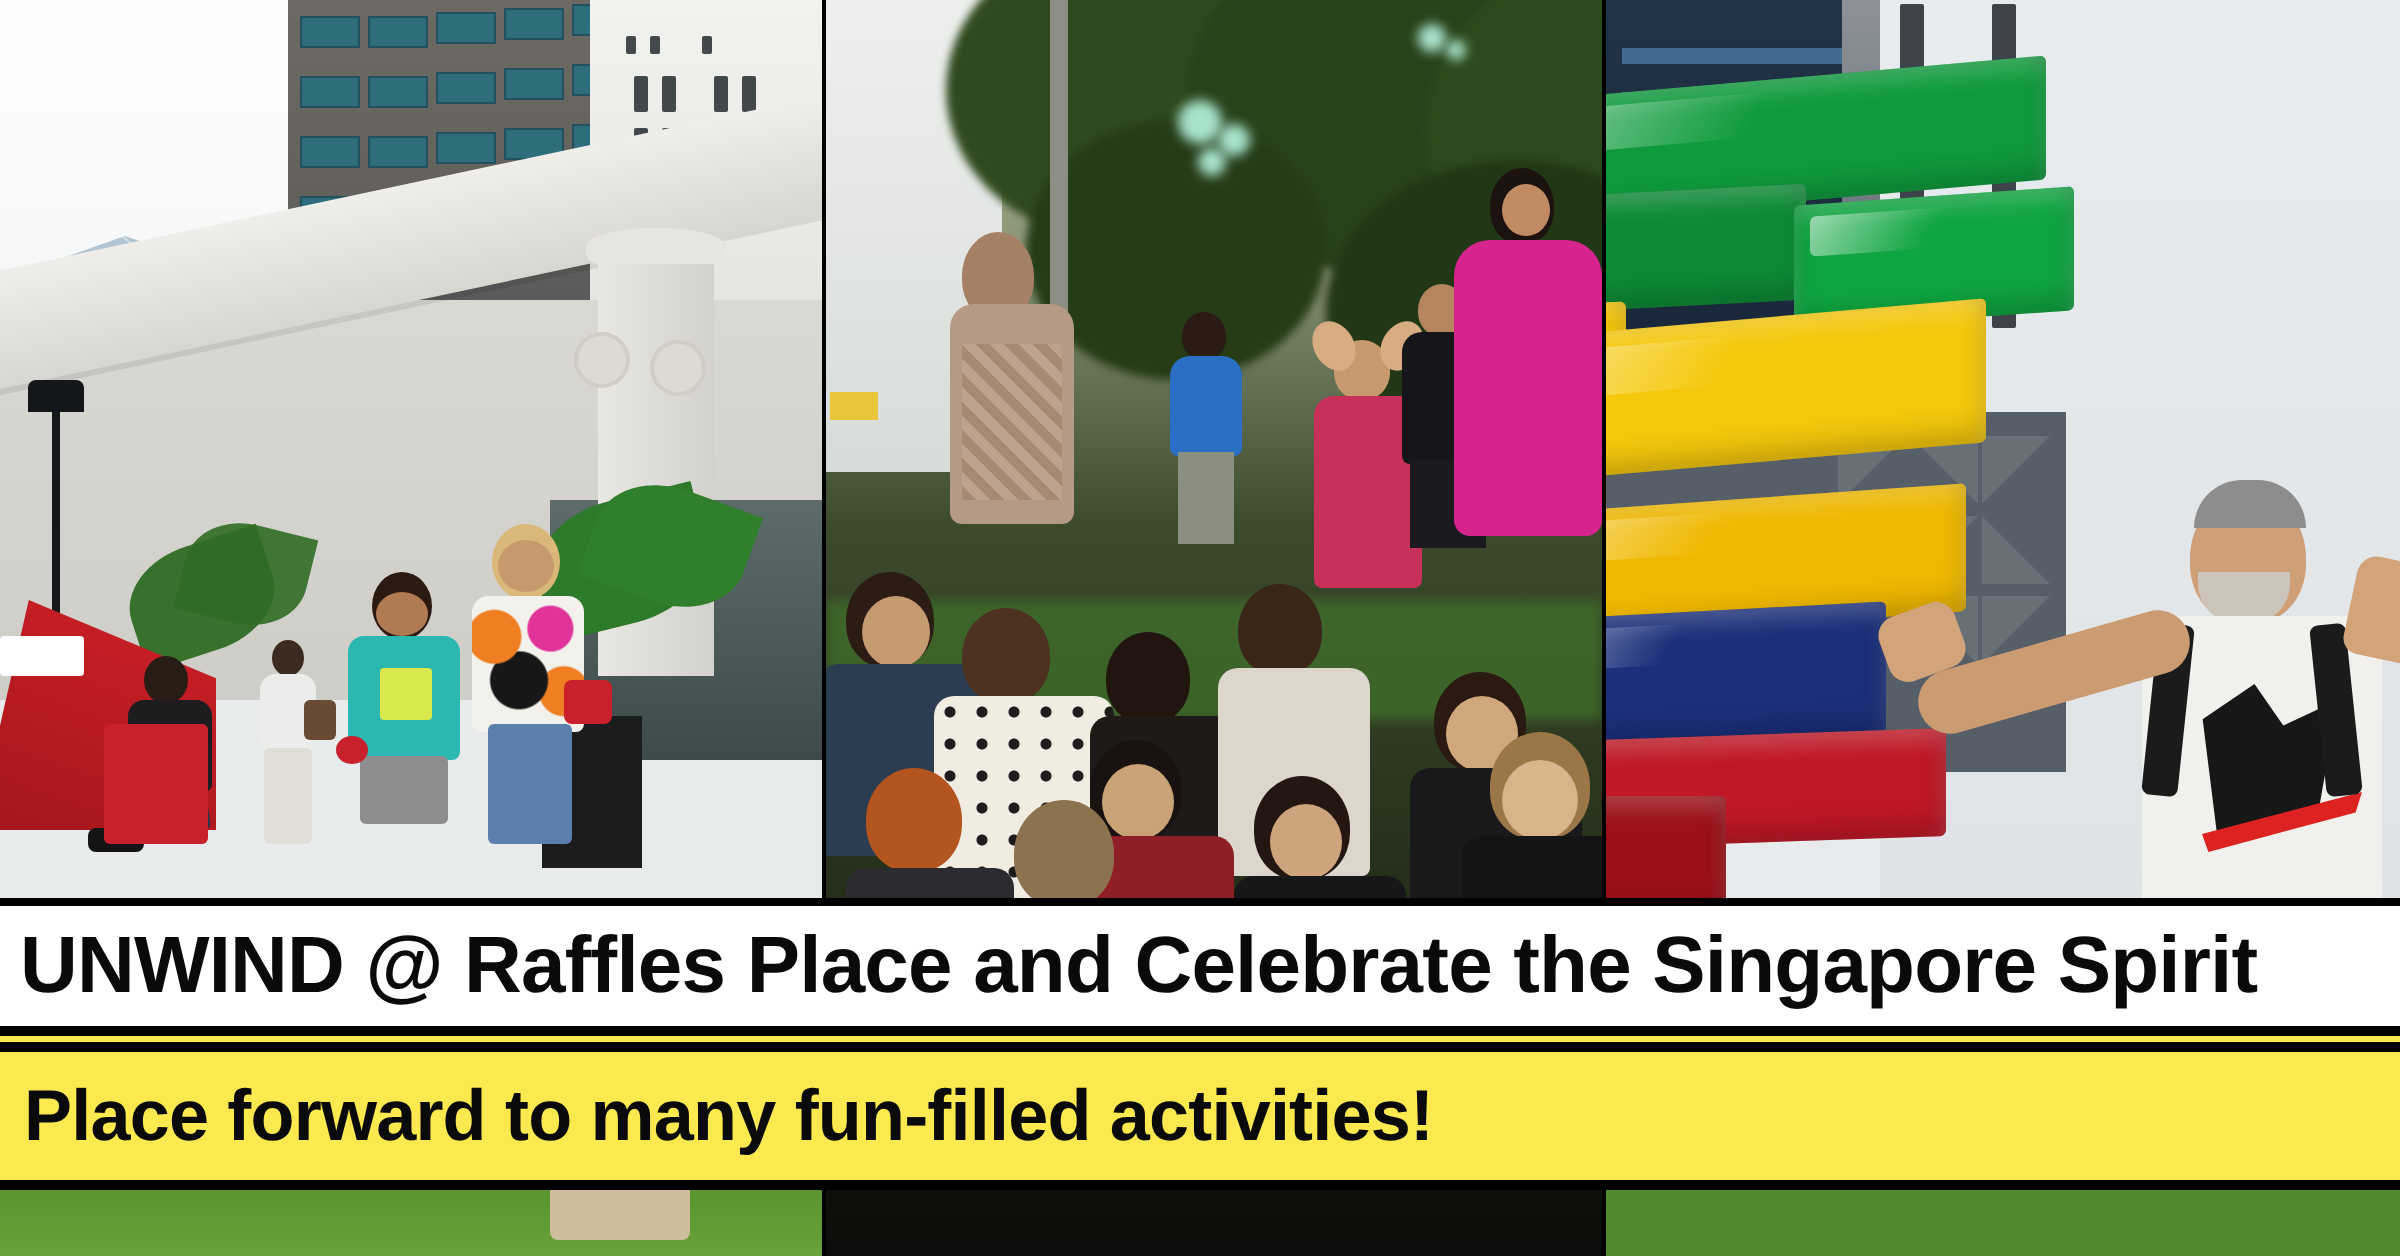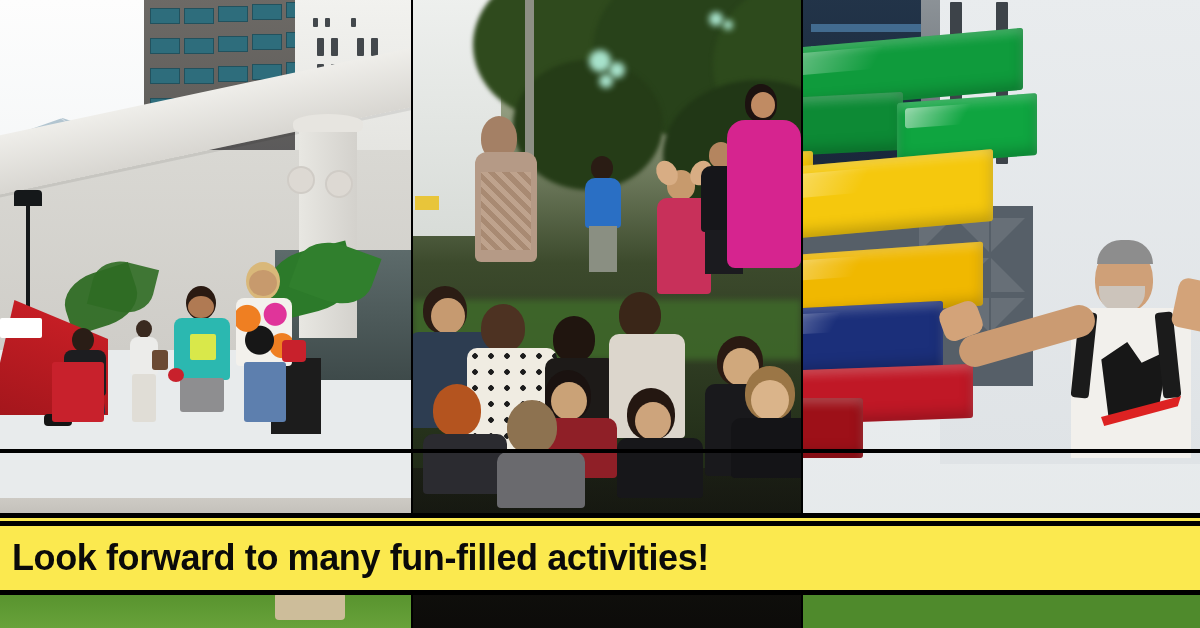--- a/index.html
+++ b/index.html
@@ -415,24 +415,27 @@
         <div style="position:absolute;left:-96px;top:74px;width:140px;height:32px;background:#cb9b72;border-radius:16px;transform:rotate(-16deg)"></div>
         <div style="position:absolute;left:-112px;top:58px;width:40px;height:34px;background:#d3a379;border-radius:10px;transform:rotate(-20deg)"></div>
 
         <div style="position:absolute;left:122px;top:34px;width:40px;height:50px;background:#d3a379;border-radius:10px 12px 8px 8px;transform:rotate(12deg)"></div>
       </div>
     </div>
   </div>
 
   <div class="rule" style="top:449px;height:4px"></div>
 
+  <div class="band band-white" style="top:453px;height:60px">
+    <div class="txt title-txt">UNWIND @ Raffles Place and Celebrate the Singapore Spirit</div>
+  </div>
 
   <div class="rule" style="top:513px;height:5px"></div>
   <div class="rule" style="top:518px;height:3px;background:#fbe94f"></div>
   <div class="rule" style="top:521px;height:5px"></div>
 
   <div class="band band-yellow" style="top:526px;height:64px">
-    <div class="txt sub-txt">Look forward to many fun-filled activities!</div>
+    <div class="txt sub-txt">Place forward to many fun-filled activities!</div>
   </div>
 
   <div class="rule" style="top:590px;height:5px"></div>
 
 </div>
 
 </body></html>

